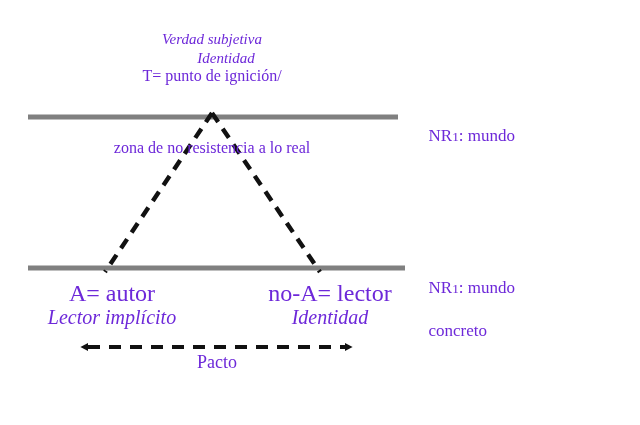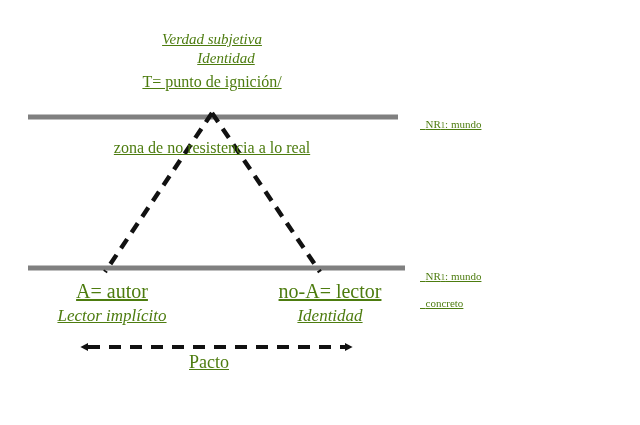--- a/index.html
+++ b/index.html
@@ -19,40 +19,39 @@
     position: absolute;
     left: 0;
     top: 0;
     width: 640px;
     height: 425px;
   }
   .lbl {
     position: absolute;
     white-space: pre;
     line-height: 1.12;
-    color: #4d7c0f;
-    text-decoration: underline;
+    color: #6d28d9;
   }
   .serif-upright {
     font-family: "Liberation Serif", serif;
     font-style: normal;
   }
   .serif-italic {
     font-family: "Liberation Serif", serif;
     font-style: italic;
   }
   .center { text-align: center; transform: translateX(-50%); }
   .left   { text-align: left; }
 
   .t-verdad   { font-size: 15px; }
   .t-ignition { font-size: 16px; }
-  .t-nr       { font-size: 11px; line-height: 1.25; }
-  .t-node     { font-size: 20px; }
-  .t-sub      { font-size: 17px; }
-  .t-pacto    { font-size: 18px; }
+  .t-nr       { font-size: 17px; line-height: 1.25; }
+  .t-node     { font-size: 24px; }
+  .t-sub      { font-size: 20px; }
+  .t-pacto    { font-size: 18px; margin-left: 8px; }
   .sub-num    { font-size: 0.78em; vertical-align: baseline; }
 </style>
 </head>
 <body>
 
 <svg id="diagram-canvas" viewBox="0 0 640 425">
   <defs>
     <marker id="arrow-left" markerWidth="9" markerHeight="9" refX="8" refY="4.5" orient="auto" markerUnits="userSpaceOnUse">
       <path d="M 8,0.6 L 8,8.4 L 0.4,4.5 Z" fill="#111111"></path>
     </marker>
@@ -69,21 +68,21 @@
 
   <line x1="212" y1="113" x2="320" y2="272" stroke="#111111" stroke-width="4.4" stroke-dasharray="11 8" stroke-linecap="butt"></line>
 
   <line x1="88" y1="347" x2="345" y2="347" stroke="#111111" stroke-width="4.2" stroke-dasharray="12 9" stroke-linecap="butt" marker-start="url(#arrow-left)" marker-end="url(#arrow-right)"></line>
 </svg>
 
 <div class="lbl serif-italic t-verdad center" style="left:212px; top:31px;">Verdad subjetiva</div>
 
 <div class="lbl serif-italic t-verdad center" style="left:226px; top:50px;">Identidad</div>
 
-<div class="lbl serif-upright t-ignition center" style="left:212px; top:73px;">T= punto de ignición/</div>
+<div class="lbl serif-upright t-ignition center" style="left:212px; top:67px;">T= punto de ignición/</div>
 
 <div class="lbl serif-upright t-ignition center" style="left:212px; top:91px;margin-top:48px;">zona de no resistencia a lo real</div>
 
 <div class="lbl serif-upright t-nr left" style="left:420px; top:104px;">
   <span>NR</span><span class="sub-num">1</span><span>: mundo</span><br>
 </div>
 
 <div class="lbl serif-upright t-nr left" style="left:420px; top:256px;">
   <span>NR</span><span class="sub-num">1</span><span>: mundo</span><br>
   <span>concreto</span>

